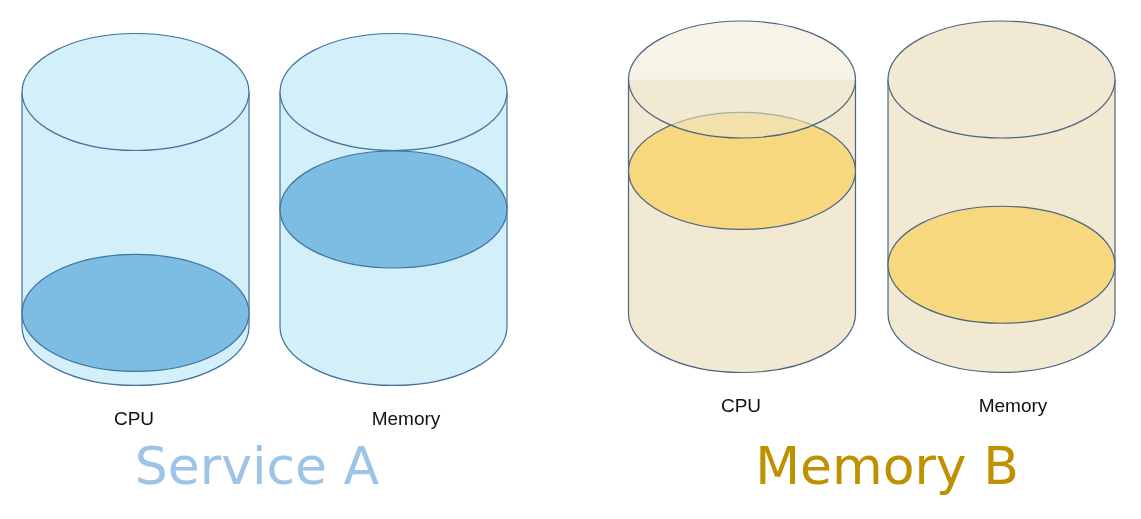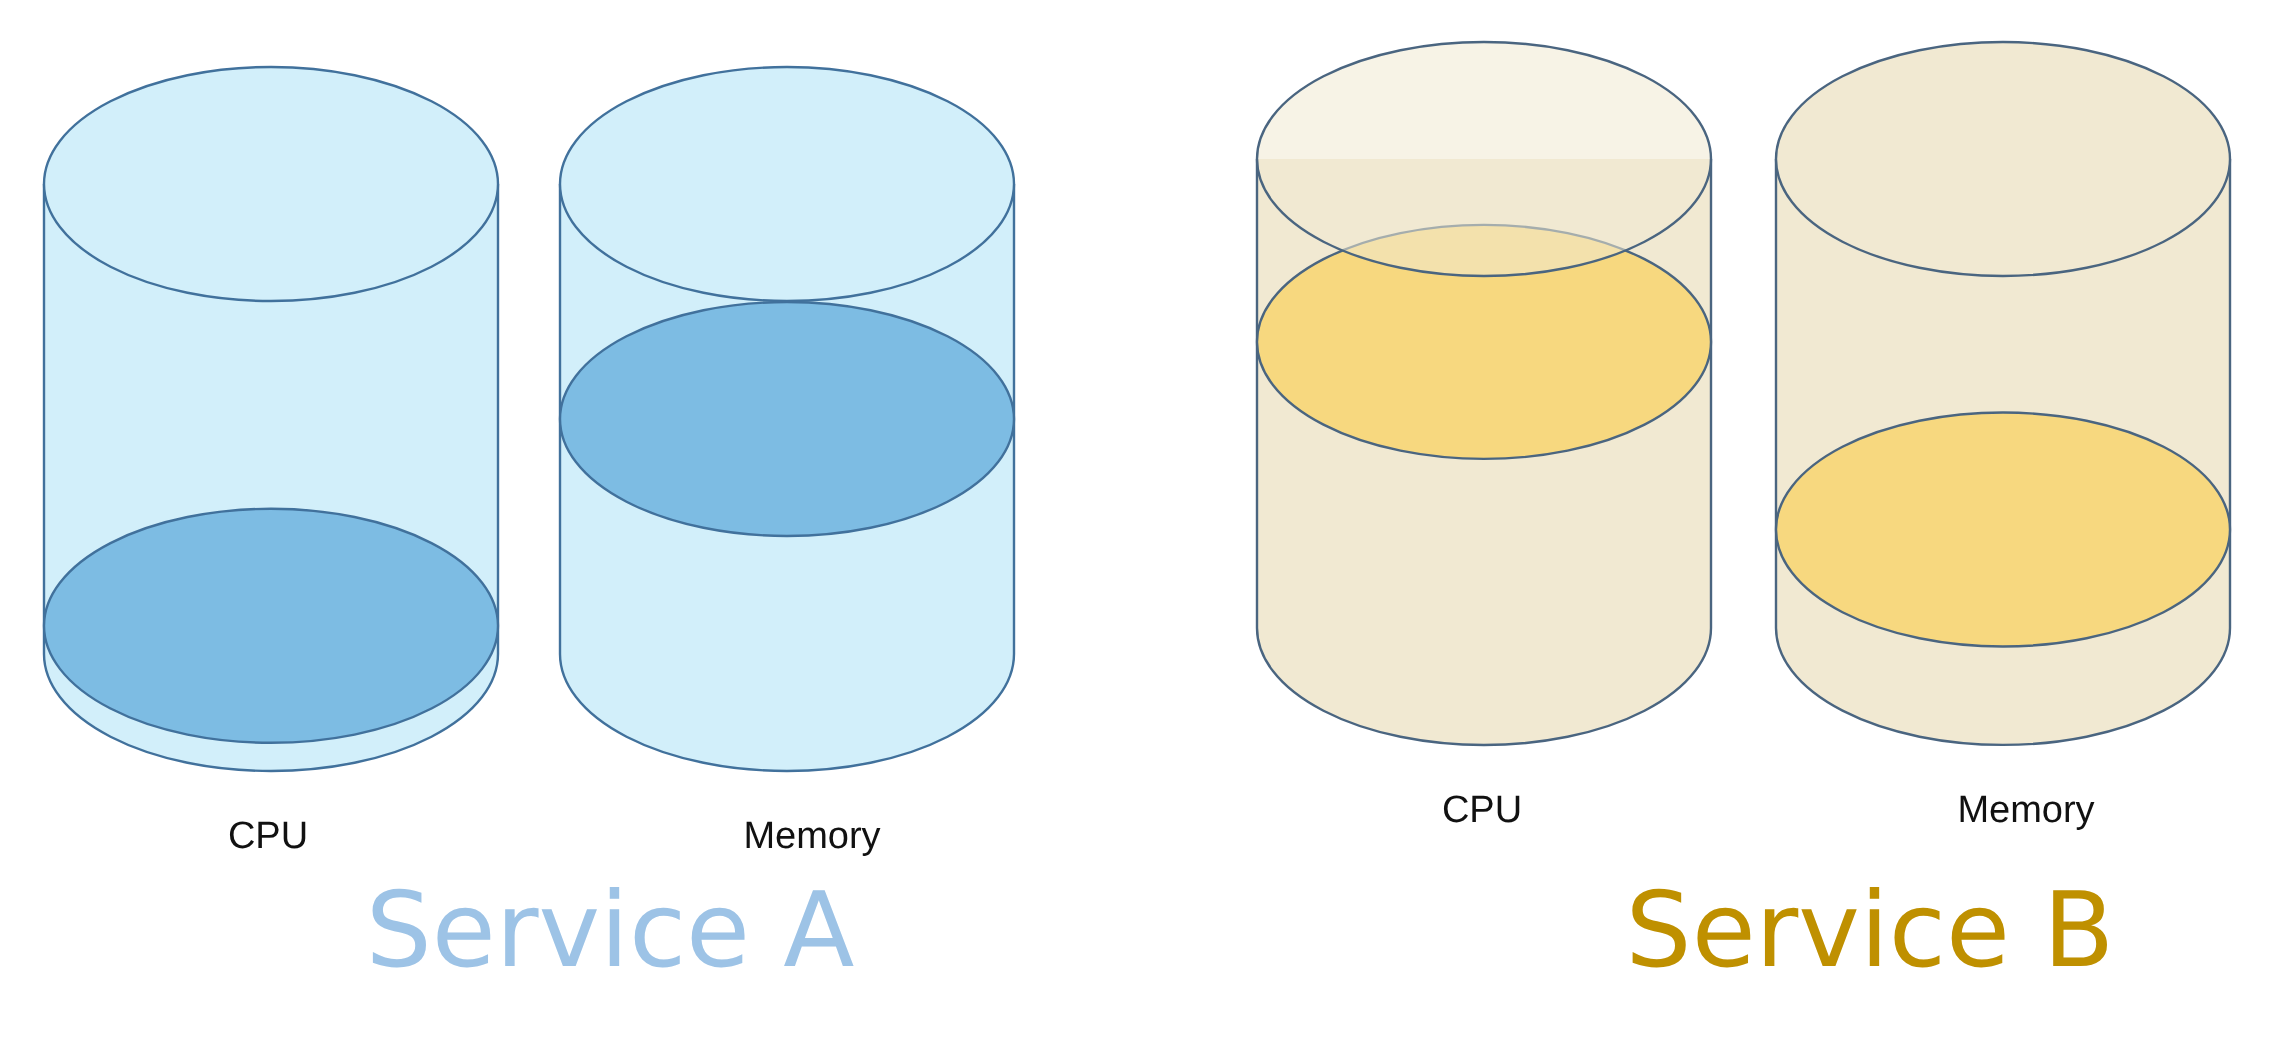--- a/index.html
+++ b/index.html
@@ -1,19 +1,19 @@
 <!DOCTYPE html>
 <html><head>
   <meta charset="utf-8">
   <style>
     html, body { margin: 0; padding: 0; background: #ffffff; }
     body { width: 1141px; height: 519px; position: relative; overflow: hidden; font-family: "Liberation Sans", sans-serif; }
     svg#canvas { position: absolute; left: 0; top: 0; }
     .label { position: absolute; font-family: "Liberation Sans", sans-serif; font-size: 19px; color: #111111; transform: translateX(-50%); white-space: nowrap; }
-    .title { position: absolute; font-family: "DejaVu Sans", sans-serif; font-size: 52px; transform: translateX(-50%); white-space: nowrap; letter-spacing: 0px; margin-left: 48px; }
+    .title { position: absolute; font-family: "DejaVu Sans", sans-serif; font-size: 52px; transform: translateX(-50%); white-space: nowrap; letter-spacing: 0px; }
   </style>
 </head>
 <body>
 
 <svg id="canvas" width="1141" height="519">
   <g class="cyl">
       <path d="M 22 92 L 22 327 A 113.5 58.5 0 0 0 249 327 L 249 92 Z" fill="#D2EFFA" stroke="none"></path>
       <path d="M 22 92 L 22 327 A 113.5 58.5 0 0 0 249 327 L 249 92" fill="none" stroke="#41719C" stroke-width="1.2"></path>
       <ellipse cx="135.5" cy="312.9" rx="113.5" ry="58.5" fill="#7DBCE3" stroke="#41719C" stroke-width="1.2"></ellipse>
       <ellipse cx="135.5" cy="92" rx="113.5" ry="58.5" fill="#D2EFFA" fill-opacity="1" stroke="#41719C" stroke-width="1.2"></ellipse>
@@ -37,13 +37,13 @@
       <ellipse cx="1001.5" cy="79.5" rx="113.5" ry="58.5" fill="#F1E9D2" fill-opacity="1" stroke="#4A6580" stroke-width="1.2"></ellipse>
     </g>
 </svg>
 
 <div class="label" style="left:134px; top:408px;">CPU</div>
 <div class="label" style="left:406px; top:408px;">Memory</div>
 <div class="label" style="left:741px; top:395px;">CPU</div>
 <div class="label" style="left:1013px; top:395px;">Memory</div>
 
 <div class="title" id="titleA" style="left: 257px; top: 436px; color: rgb(157, 195, 230);">Service A</div>
-<div class="title" id="titleB" style="left: 887px; top: 436px; color: rgb(191, 144, 0);">Service B</div>
+<div class="title" id="titleB" style="left: 887px; top: 436px; color: rgb(191, 144, 0);">Memory B</div>
 
 </body></html>

